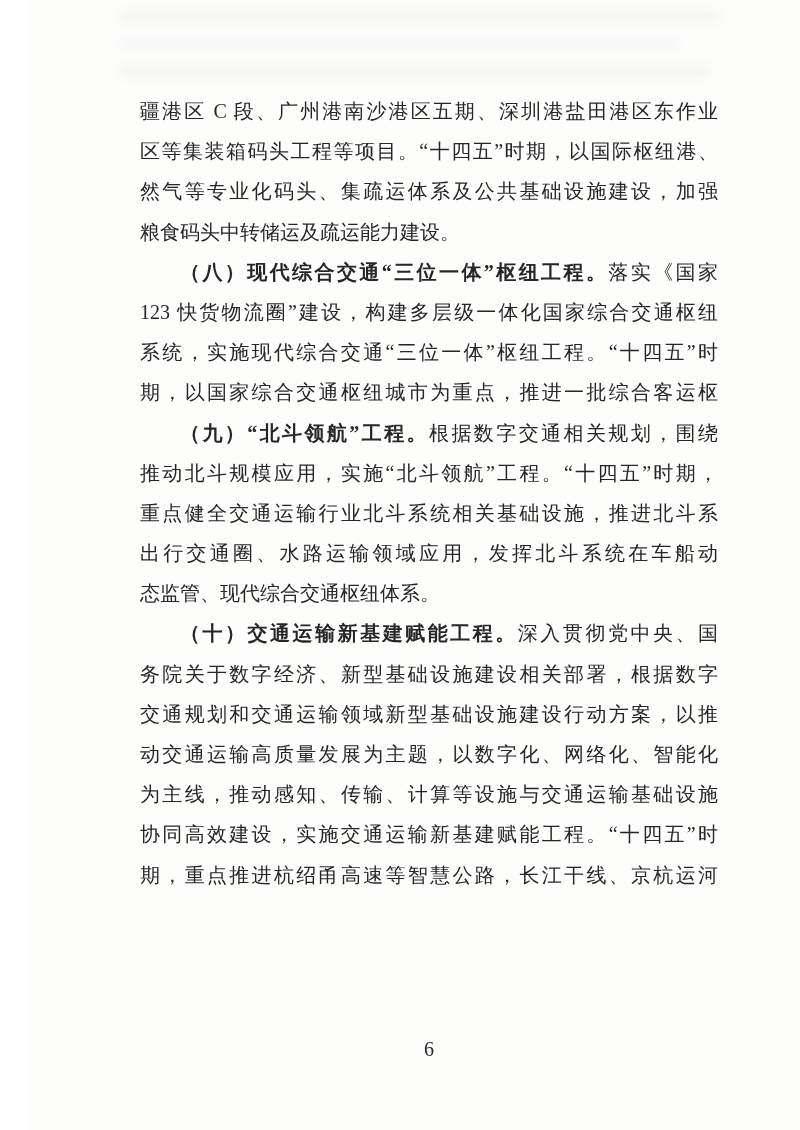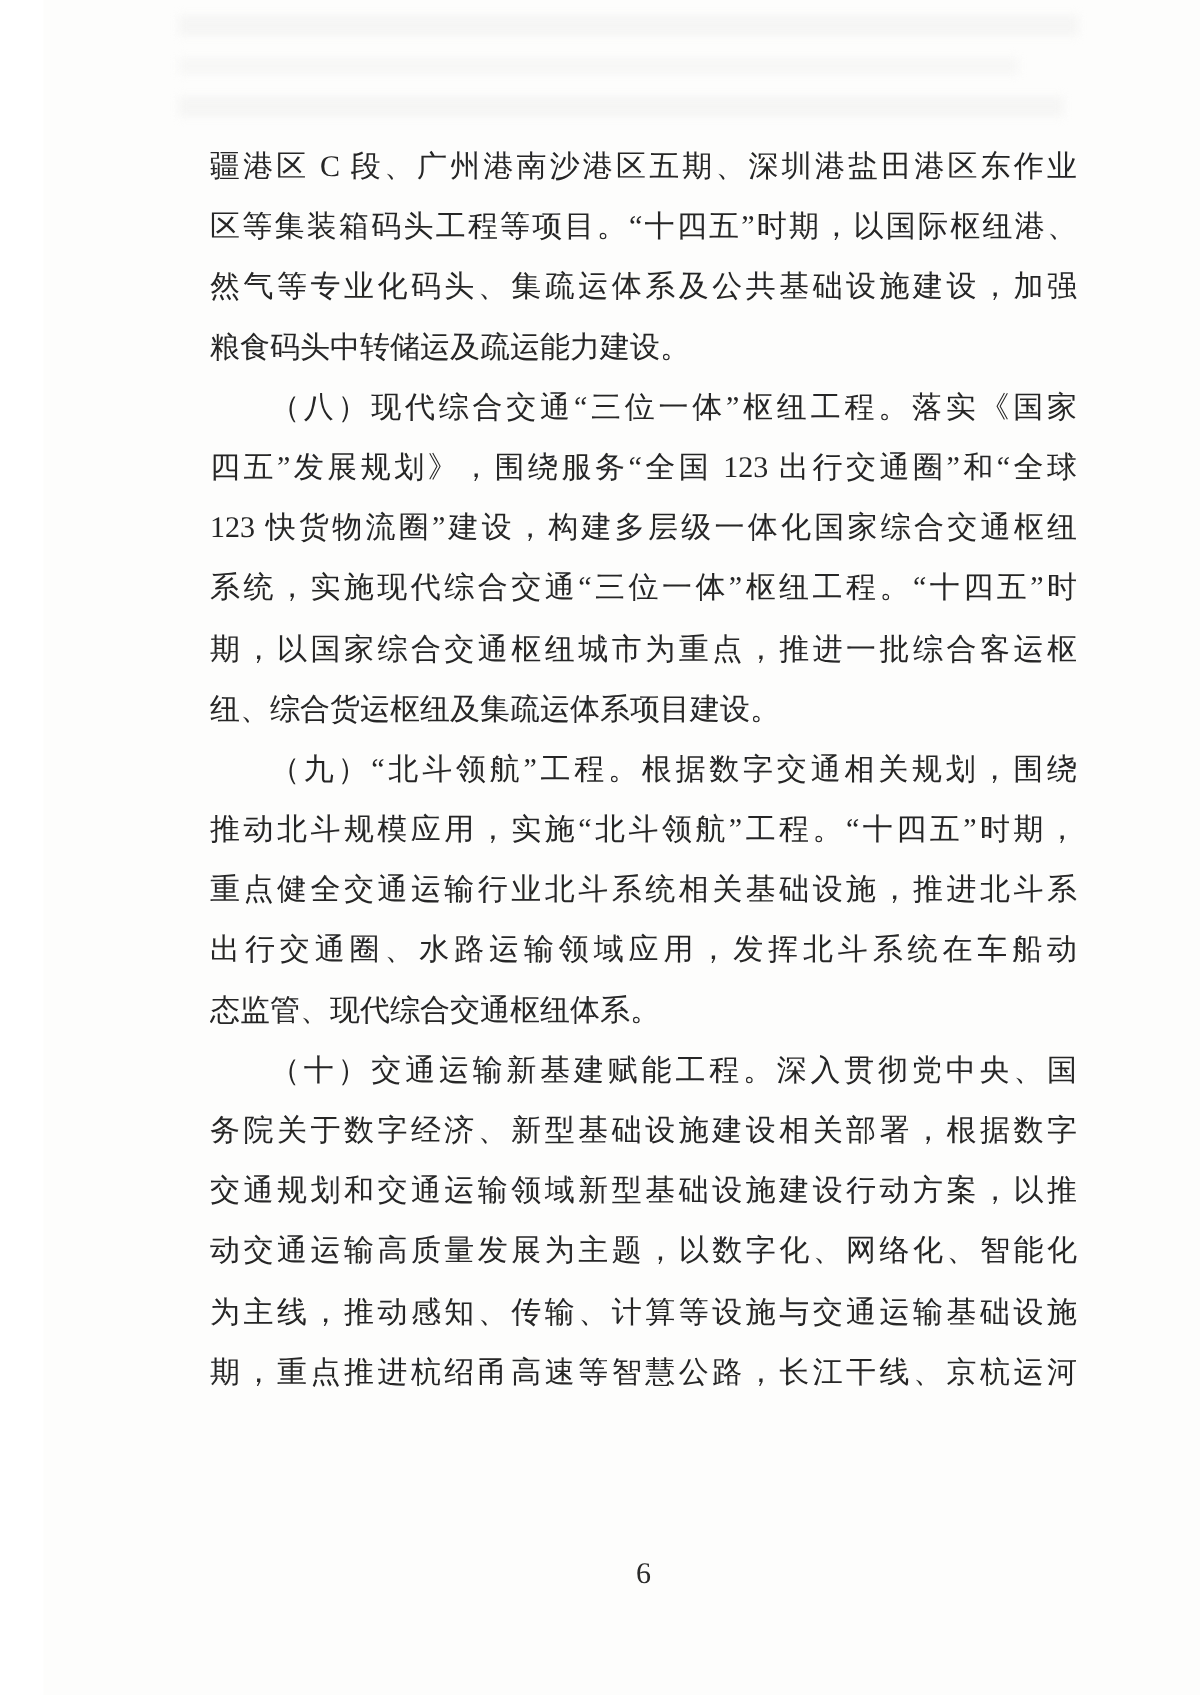--- a/index.html
+++ b/index.html
@@ -42,21 +42,21 @@
     font-size: 20px;
     height: 40.2px;
     line-height: 40.2px;
     text-align: justify;
     text-align-last: justify;
     white-space: normal;
     overflow: hidden;
   }
   .line.indent { padding-left: 40px; }
   .line.para-end { text-align-last: left; }
-  .b { font-weight: 400; }
+  .b { font-weight: 700; }
   .page-num {
     position: absolute;
     left: 0;
     top: 1038px;
     width: 100%;
     text-align: center;
     font-size: 20px;
     color: #2a2a2a;
   }
 </style>
@@ -66,34 +66,33 @@
 <div class="page">
   <div class="bleed"></div>
 
   <div class="text-block">
     <div class="line"><span>疆港区 C 段、广州港南沙港区五期、深圳港盐田港区东作业</span></div>
     <div class="line"><span>区等集装箱码头工程等项目。“十四五”时期，以国际枢纽港、</span></div>
     <div class="line"><span>然气等专业化码头、集疏运体系及公共基础设施建设，加强</span></div>
     <div class="line para-end"><span>粮食码头中转储运及疏运能力建设。</span></div>
 
     <div class="line indent"><span class="b">（八）现代综合交通“三位一体”枢纽工程。</span><span>落实《国家</span></div>
-    <div class="line"><span>四五”发展规划》，围绕服务“全国 123 出行交通圈”和“全球</span></div>
     <div class="line"><span>123 快货物流圈”建设，构建多层级一体化国家综合交通枢纽</span></div>
     <div class="line"><span>系统，实施现代综合交通“三位一体”枢纽工程。“十四五”时</span></div>
     <div class="line"><span>期，以国家综合交通枢纽城市为重点，推进一批综合客运枢</span></div>
-    <div class="line para-end"><span>纽、综合货运枢纽及集疏运体系项目建设。</span></div>
 
     <div class="line indent"><span class="b">（九）“北斗领航”工程。</span><span>根据数字交通相关规划，围绕</span></div>
     <div class="line"><span>推动北斗规模应用，实施“北斗领航”工程。“十四五”时期，</span></div>
     <div class="line"><span>重点健全交通运输行业北斗系统相关基础设施，推进北斗系</span></div>
     <div class="line"><span>出行交通圈、水路运输领域应用，发挥北斗系统在车船动</span></div>
     <div class="line para-end"><span>态监管、现代综合交通枢纽体系。</span></div>
 
     <div class="line indent"><span class="b">（十）交通运输新基建赋能工程。</span><span>深入贯彻党中央、国</span></div>
     <div class="line"><span>务院关于数字经济、新型基础设施建设相关部署，根据数字</span></div>
     <div class="line"><span>交通规划和交通运输领域新型基础设施建设行动方案，以推</span></div>
     <div class="line"><span>动交通运输高质量发展为主题，以数字化、网络化、智能化</span></div>
     <div class="line"><span>为主线，推动感知、传输、计算等设施与交通运输基础设施</span></div>
+    <div class="line"><span>协同高效建设，实施交通运输新基建赋能工程。“十四五”时</span></div>
     <div class="line"><span>期，重点推进杭绍甬高速等智慧公路，长江干线、京杭运河</span></div>
   </div>
 
   <div class="page-num">6</div>
 </div>
 
 </body></html>

